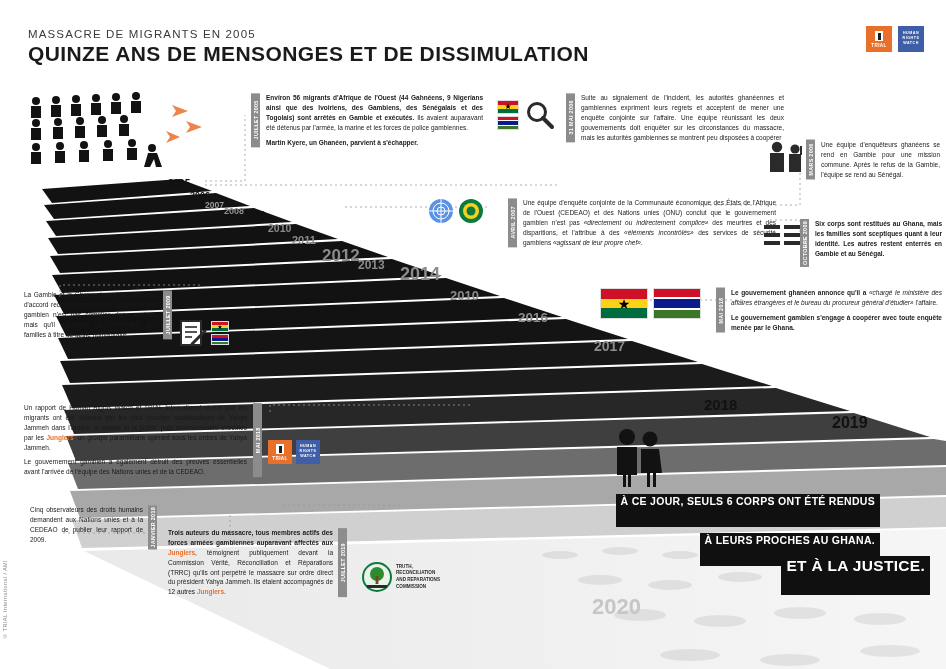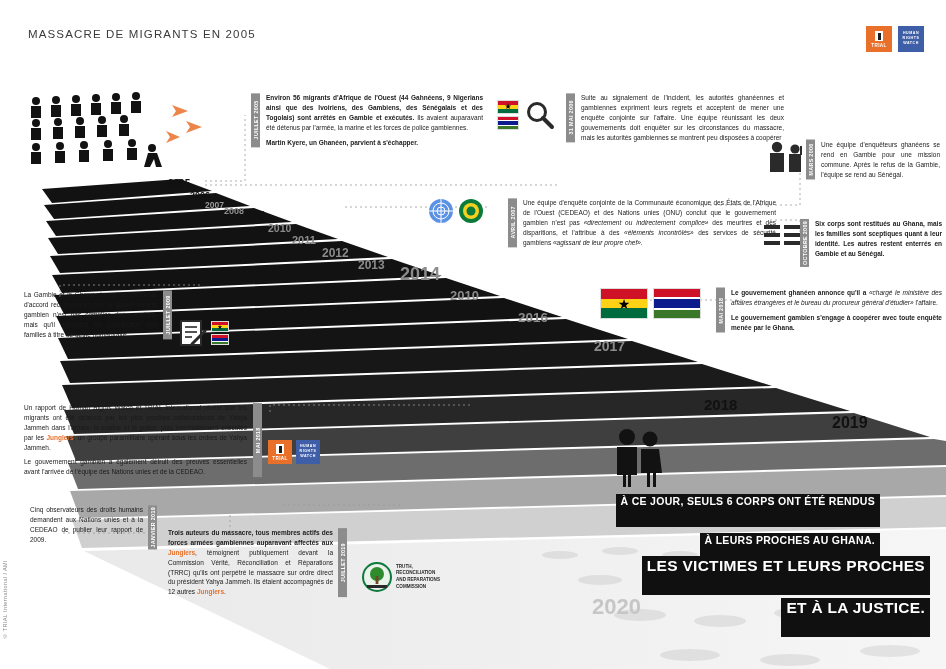--- a/index.html
+++ b/index.html
@@ -90,20 +90,21 @@
   }
 
   .icon-wrap { position: absolute; }
 </style>
 </head>
 <body>
 
 <div id="root">
 
   <div class="hdr-kicker">MASSACRE DE MIGRANTS EN 2005</div>
+  <div class="hdr-title">QUINZE ANS DE MENSONGES ET DE DISSIMULATION</div>
 
   <div class="logo-row">
     <div class="logo-trial">
       <div class="mark"></div>
       <div class="lbl">TRIAL</div>
     </div>
     <div class="logo-hrw">
       <span>HUMAN</span>
       <span>RIGHTS</span>
       <span>WATCH</span>
@@ -223,21 +224,21 @@
     </g>
   </svg>
 
   <div class="yr" style="left:168px;top:178px;font-size:10px;color:#111">2005</div>
   <div class="yr" style="left:190px;top:190px;font-size:9px;color:#111">2006</div>
   <div class="yr" style="left:205px;top:200px;font-size:8.5px;color:#9b9b9b">2007</div>
   <div class="yr" style="left:224px;top:206px;font-size:9px;color:#8f8f8f">2008</div>
   <div class="yr" style="left:243px;top:210px;font-size:10px;color:#111">2009</div>
   <div class="yr" style="left:268px;top:222px;font-size:10.5px;color:#8b8b8b">2010</div>
   <div class="yr" style="left:292px;top:234px;font-size:11px;color:#8b8b8b">2011</div>
-  <div class="yr" style="left:322px;top:246px;font-size:12px;color:#8b8b8b">2012</div>
+  <div class="yr" style="left:322px;top:246px;font-size:17px;color:#8b8b8b">2012</div>
   <div class="yr" style="left:358px;top:258px;font-size:12px;color:#8b8b8b">2013</div>
   <div class="yr" style="left:400px;top:264px;font-size:18px;color:#8b8b8b">2014</div>
   <div class="yr" style="left:450px;top:288px;font-size:13px;color:#8b8b8b">2010</div>
   <div class="yr" style="left:518px;top:310px;font-size:13.5px;color:#8b8b8b">2016</div>
   <div class="yr" style="left:594px;top:338px;font-size:14px;color:#8b8b8b">2017</div>
   <div class="yr" style="left:704px;top:396px;font-size:15px;color:#111">2018</div>
   <div class="yr" style="left:832px;top:414px;font-size:16px;color:#111">2019</div>
   <div class="yr" style="left:592px;top:594px;font-size:22px;color:#c6c6c6">2020</div>
 
   <div class="note" style="left:251px;top:93px;width:232px;">
@@ -469,19 +470,18 @@
     <path d="M7 19 h20 v28 h-6 v12 h-3 v-12 h-2 v12 h-3 v-12 h-6 z" fill="#121212"></path>
     <circle cx="40" cy="11" r="7.5" fill="#121212"></circle>
     <path d="M31 21 h18 l3 24 h-6 v14 h-3 v-14 h-3 v14 h-3 v-14 h-6 z" fill="#121212"></path>
   </svg>
 
   <div class="concl small" style="left:520px;top:491px;width:360px;">
     <div><span class="ln">À CE JOUR, SEULS 6 CORPS ONT ÉTÉ RENDUS</span></div>
     <div><span class="ln">À LEURS PROCHES AU GHANA.</span></div>
   </div>
   <div class="concl big" style="left:520px;top:556px;width:410px;">
-    <div><span class="ln">LES VICTIMES ET LEURS PROCHES</span></div>
     <div><span class="ln">ET À LA JUSTICE.</span></div>
   </div>
 
   <div class="copyright">© TRIAL International / AMI</div>
 
 </div>
 
 </body></html>

